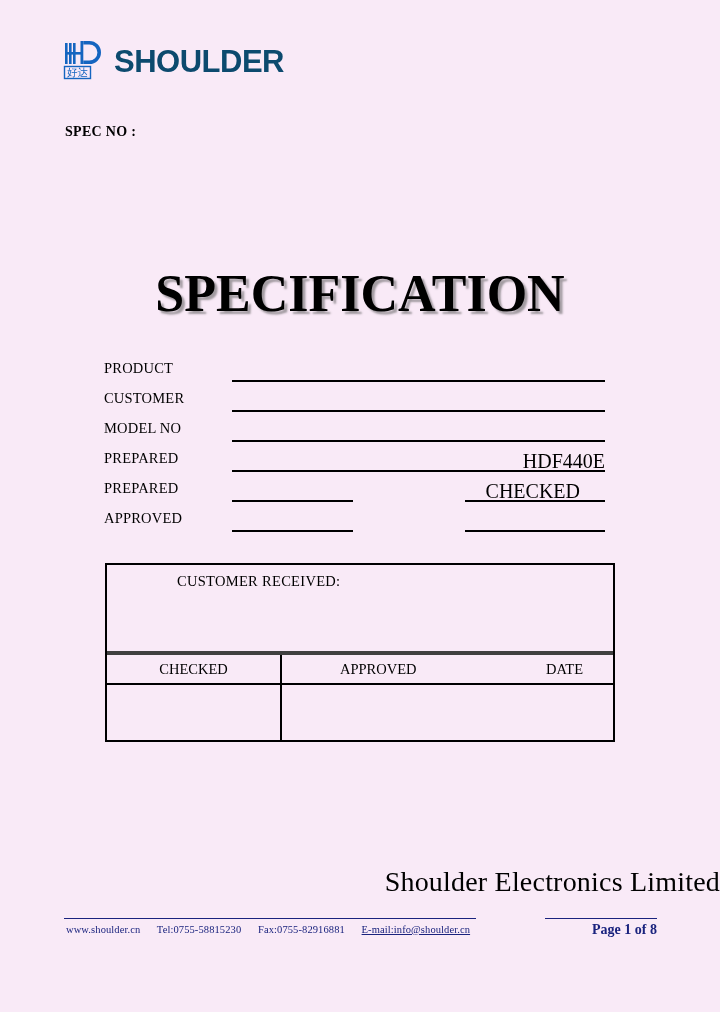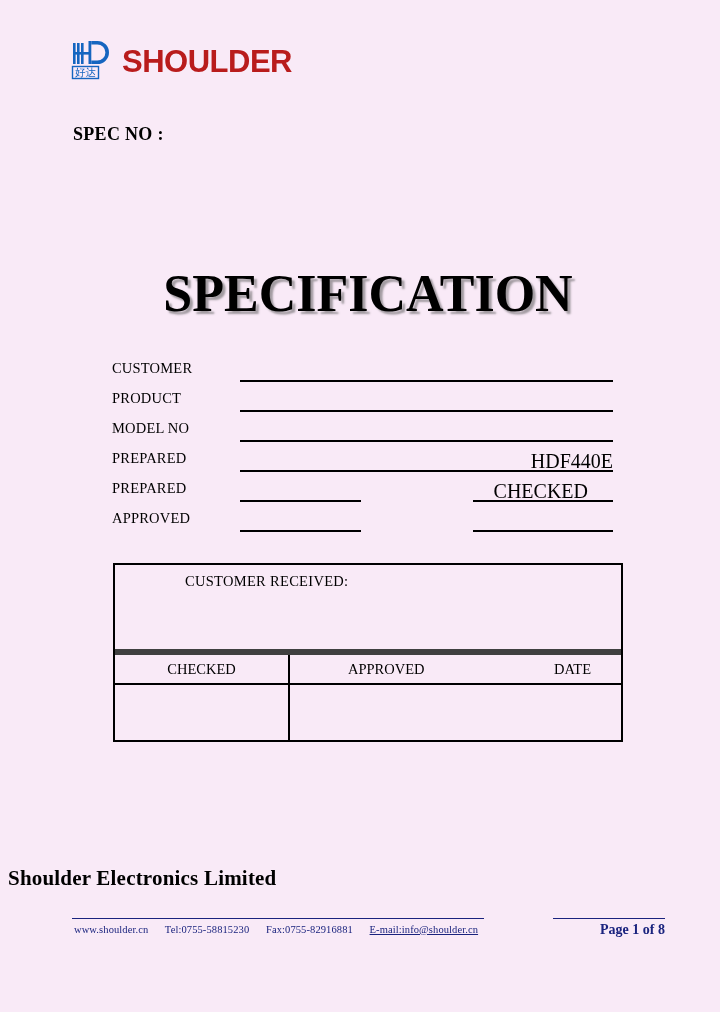--- a/index.html
+++ b/index.html
@@ -12,21 +12,21 @@
     height: 1012px;
     background: #f9eaf7;
     font-family: "Liberation Serif", "DejaVu Serif", serif;
     color: #000;
     position: relative;
     overflow: hidden;
   }
 
   .page {
     position: absolute;
-    left: 8px; top: 0;
+    left: 0; top: 0;
     width: 592px;
     height: 1012px;
   }
 
   
   .logo-block {
     position: absolute;
     left: 63px;
     top: 40px;
     display: flex;
@@ -37,34 +37,34 @@
     height: 40px;
     position: relative;
     flex: 0 0 auto;
   }
   .logo-mark svg { display: block; }
   .logo-word {
     font-family: "Liberation Sans", "DejaVu Sans", sans-serif;
     font-weight: bold;
     font-size: 31px;
     letter-spacing: -0.5px;
-    color: #b91c1c;
+    color: #0c4a6e;
     margin-left: 9px;
     line-height: 1;
     position: relative;
     top: 1px;
   }
 
   
   .spec-no {
     position: absolute;
     left: 65px;
     top: 124px;
     font-weight: bold;
-    font-size: 18px;
+    font-size: 14px;
     letter-spacing: 0.3px;
   }
 
   
   .doc-title {
     position: absolute;
     left: 0;
     top: 268px;
     width: 720px;
     text-align: center;
@@ -118,21 +118,21 @@
   .recv-table {
     position: absolute;
     left: 105px;
     top: 563px;
     width: 510px;
     border: 2px solid #000;
     box-sizing: border-box;
   }
   .recv-head {
     height: 90px;
-    border-bottom: 6px solid #404040;
+    border-bottom: 4px solid #404040;
     position: relative;
     box-sizing: border-box;
   }
   .recv-head-label {
     position: absolute;
     left: 70px;
     top: 8px;
     font-size: 14.5px;
     letter-spacing: 0.3px;
   }
@@ -177,23 +177,23 @@
     box-sizing: border-box;
   }
   .recv-body .c2 { flex: 1; }
 
   
   .company {
     position: absolute;
     left: 0;
     top: 866px;
     width: 720px;
-    text-align: left;
-    font-weight: bold;
-    font-size: 21px;
+    text-align: right;
+    font-weight: normal;
+    font-size: 28px;
     letter-spacing: 0.2px;
   }
 
   
   .footer-rule-left {
     position: absolute;
     left: 64px;
     top: 918px;
     width: 412px;
     border-bottom: 1.5px solid #1a237e;
@@ -253,27 +253,27 @@
     <div class="logo-word">SHOULDER</div>
   </div>
 
   <div class="spec-no">SPEC NO :</div>
 
   <div class="doc-title">SPECIFICATION</div>
 
   <div class="form-area">
 
     <div class="frow">
-      <div class="flabel">CUSTOMER</div>
+      <div class="flabel">PRODUCT</div>
       <div class="uline full"></div>
       <div class="fvalue mid"></div>
     </div>
 
     <div class="frow">
-      <div class="flabel">PRODUCT</div>
+      <div class="flabel">CUSTOMER</div>
       <div class="uline full"></div>
       <div class="fvalue mid"></div>
     </div>
 
     <div class="frow">
       <div class="flabel">MODEL NO</div>
       <div class="uline full"></div>
       <div class="fvalue mid"></div>
     </div>
 

